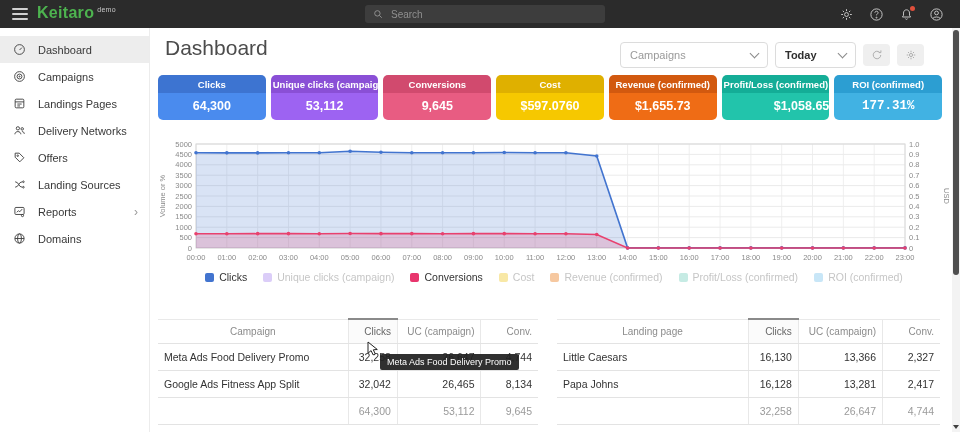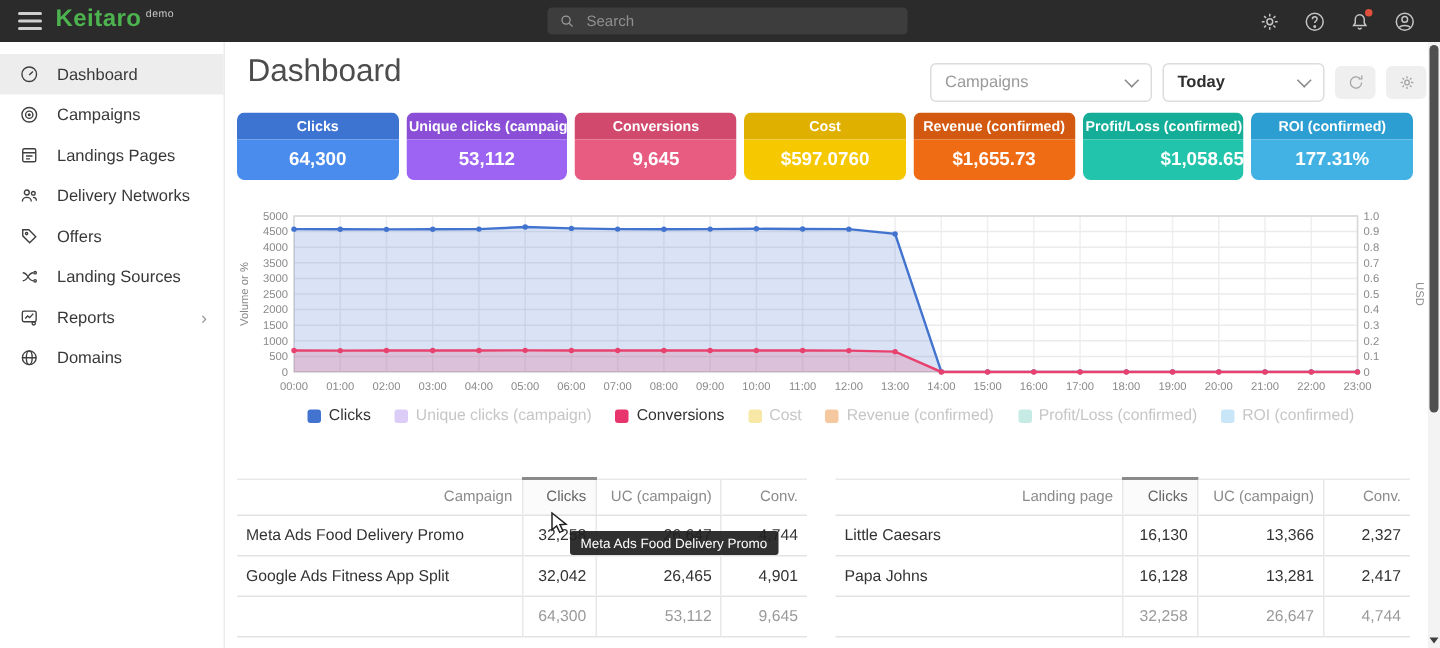--- a/index.html
+++ b/index.html
@@ -31,21 +31,21 @@
   .side-item .lbl{margin-left:12px;font-size:11px;color:#383838}
   .side-item .chev{position:absolute;right:11px;color:#9a9a9a;font-size:12px;line-height:1}
 
   
   .main-title{position:absolute;left:165px;top:36px;font-size:21px;font-weight:400;color:#4c4c4c;margin:0}
   .controls{position:absolute;top:42px;left:620px;display:flex;gap:7px;align-items:center;z-index:2}
   .select{height:26px;border:1px solid #dcdcdc;border-radius:4px;background:#fff;display:flex;align-items:center;
           justify-content:space-between;padding:0 9px;box-sizing:border-box;cursor:pointer}
   .select .val{font-size:11px;white-space:nowrap}
   .sel-campaigns{width:148px}.sel-campaigns .val{color:#9a9a9a}
-  .sel-date{width:108px}.sel-date .val{color:#2f2f2f;font-weight:bold}
+  .sel-date{width:81px}.sel-date .val{color:#2f2f2f;font-weight:bold}
   .chevron{width:6px;height:6px;border-right:1.4px solid #8a8a8a;border-bottom:1.4px solid #8a8a8a;
            transform:rotate(45deg);margin-top:-3px;flex:0 0 auto}
   .icon-btn{width:27px;height:22px;background:#efefef;border:0;border-radius:4px;display:flex;align-items:center;
             justify-content:center;cursor:pointer;padding:0}
   .icon-btn svg{width:12px;height:12px;stroke:#a3a3a3;fill:none;stroke-width:1.7}
 
   
   .cards{position:absolute;left:158px;top:75px;width:784px;display:flex;gap:5px;z-index:1}
   .card{flex:1;border-radius:5px;overflow:hidden;text-align:center;color:#fff;cursor:pointer;min-width:0}
   .card .c-head{font-size:9.5px;font-weight:bold;padding:4px 2px 3px;white-space:nowrap}
@@ -58,21 +58,21 @@
   .lg-sq{width:9px;height:9px;border-radius:2px;flex:0 0 auto}
   .lg-lbl{font-size:10.5px;white-space:nowrap}
   .lg-item.on .lg-lbl{color:#333}
   .lg-item.off .lg-lbl{color:#c6c6c6}
 
   
   .dtable{position:absolute;top:318px;background:#fff}
   .dtable table{width:100%;border-collapse:collapse;table-layout:fixed}
   .dtable th{font-weight:400;color:#8b8b8b;font-size:10px;padding:6px;text-align:right;
              border-bottom:1px solid #e3e3e3;border-top:1px solid #e9e9e9;white-space:nowrap;overflow:hidden;cursor:pointer}
-  .dtable th:first-child{text-align:right}
+  .dtable th:first-child{text-align:center}
   .dtable th.sorted{border-top:2px solid #8a8a8a;background:#fbfbfb;color:#666}
   .dtable td{padding:7px 6px;color:#333;font-size:10.5px;text-align:right;border-bottom:1px solid #e3e3e3;
              white-space:nowrap;overflow:hidden}
   .dtable td:first-child{text-align:left}
   .dtable th+th,.dtable td+td{border-left:1px solid #e8e8e8}
   .dtable tfoot td{color:#9a9a9a}
   .tbl-campaigns{left:158px;width:380px}
   .tbl-landings{left:557px;width:383px}
 
   
@@ -237,21 +237,21 @@
       <div class="card">
         <div class="c-head" style="background: rgb(210, 89, 15);">Revenue (confirmed)</div>
         <div class="c-val" style="background: rgb(239, 108, 21);">$1,655.73</div>
       </div>
       <div class="card">
         <div class="c-head" style="background: rgb(20, 173, 151);">Profit/Loss (confirmed)</div>
         <div class="c-val" style="background: rgb(34, 196, 171); text-align: right;">$1,058.65</div>
       </div>
       <div class="card">
         <div class="c-head" style="background: rgb(44, 158, 210);">ROI (confirmed)</div>
-        <div class="c-val" style="background: rgb(65, 178, 227);">177.31%</div>
+        <div class="c-val" style="background: rgb(65, 178, 227); font-family: Liberation Mono, monospace;">177.31%</div>
       </div>
     </div>
 
   <svg id="chart" width="792" height="134">
       <line x1="38" y1="10" x2="38" y2="114" stroke="#efefef" stroke-width="1"></line>
       <text x="38" y="126" text-anchor="middle" font-size="7.5" fill="#8a8a8a" font-family="Liberation Sans, DejaVu Sans, sans-serif">00:00</text>
       <line x1="68.82608695652173" y1="10" x2="68.82608695652173" y2="114" stroke="#efefef" stroke-width="1"></line>
       <text x="68.82608695652173" y="126" text-anchor="middle" font-size="7.5" fill="#8a8a8a" font-family="Liberation Sans, DejaVu Sans, sans-serif">01:00</text>
       <line x1="99.65217391304347" y1="10" x2="99.65217391304347" y2="114" stroke="#efefef" stroke-width="1"></line>
       <text x="99.65217391304347" y="126" text-anchor="middle" font-size="7.5" fill="#8a8a8a" font-family="Liberation Sans, DejaVu Sans, sans-serif">02:00</text>
@@ -437,21 +437,21 @@
           <tr>
             <td>Meta Ads Food Delivery Promo</td>
             <td>32,258</td>
             <td>26,647</td>
             <td>4,744</td>
           </tr>
           <tr>
             <td>Google Ads Fitness App Split</td>
             <td>32,042</td>
             <td>26,465</td>
-            <td>4,901</td>
+            <td>8,134</td>
           </tr>
         </tbody>
         <tfoot>
           <tr>
             <td></td>
             <td>64,300</td>
             <td>53,112</td>
             <td>9,645</td>
           </tr>
         </tfoot>

